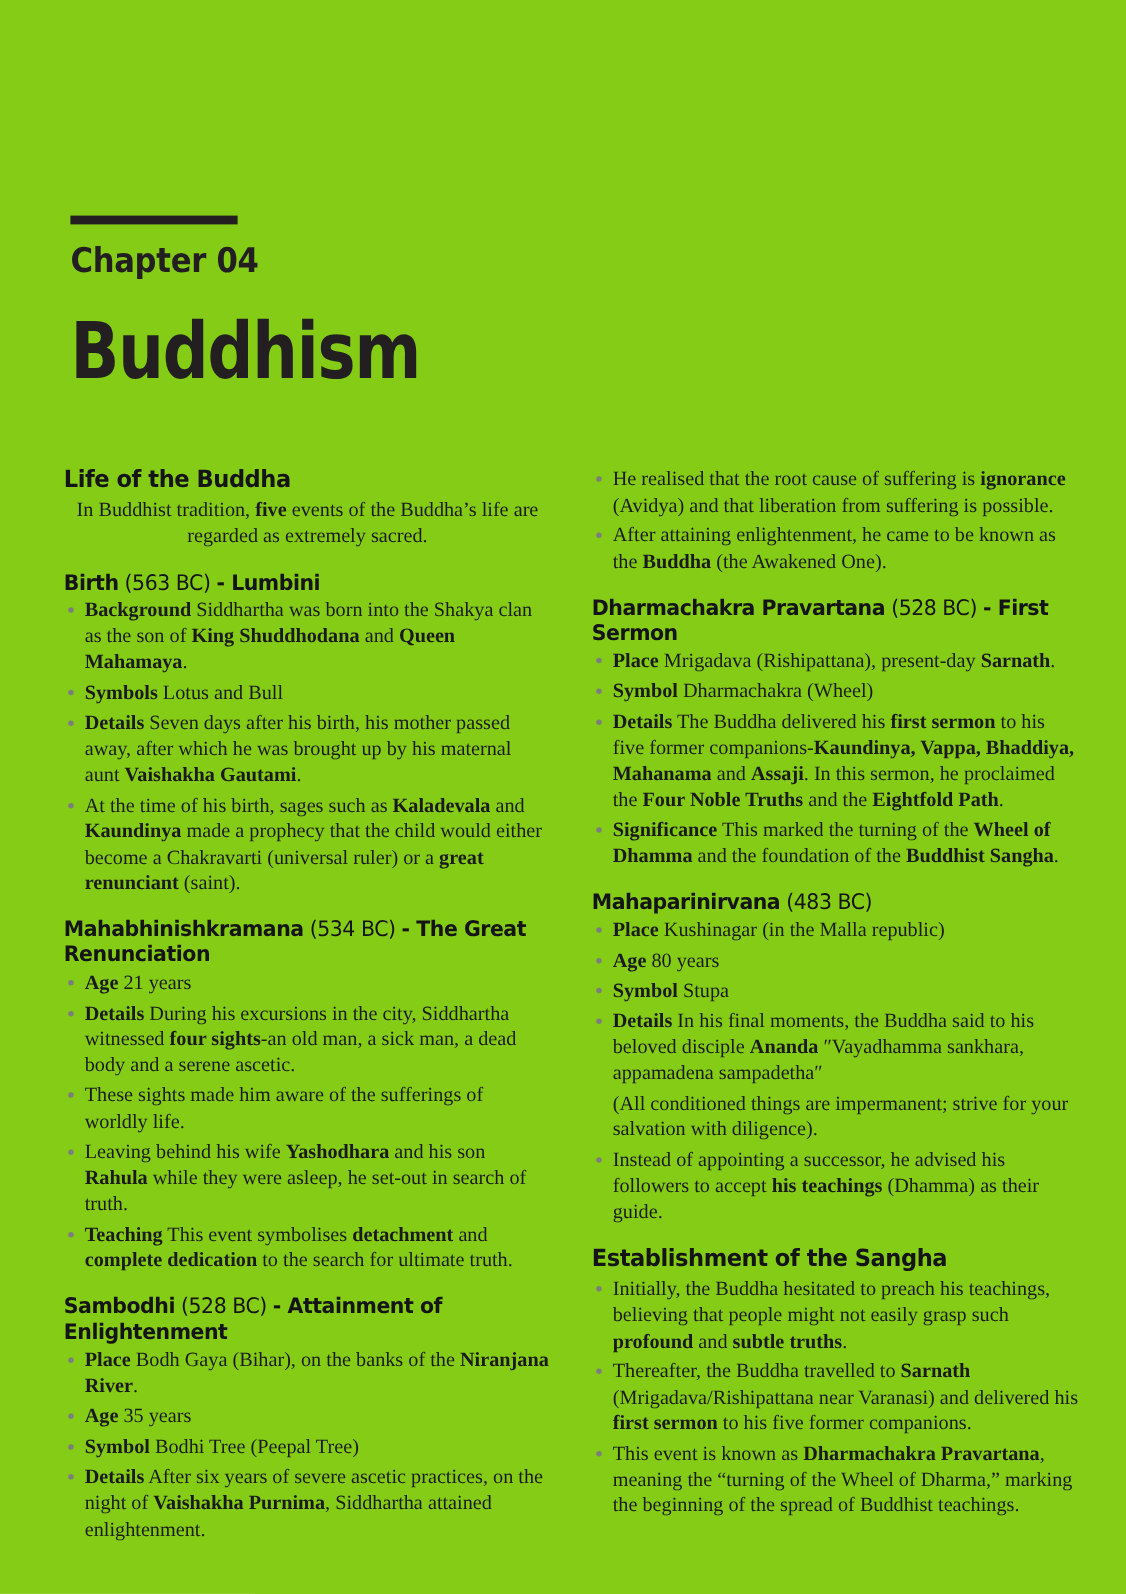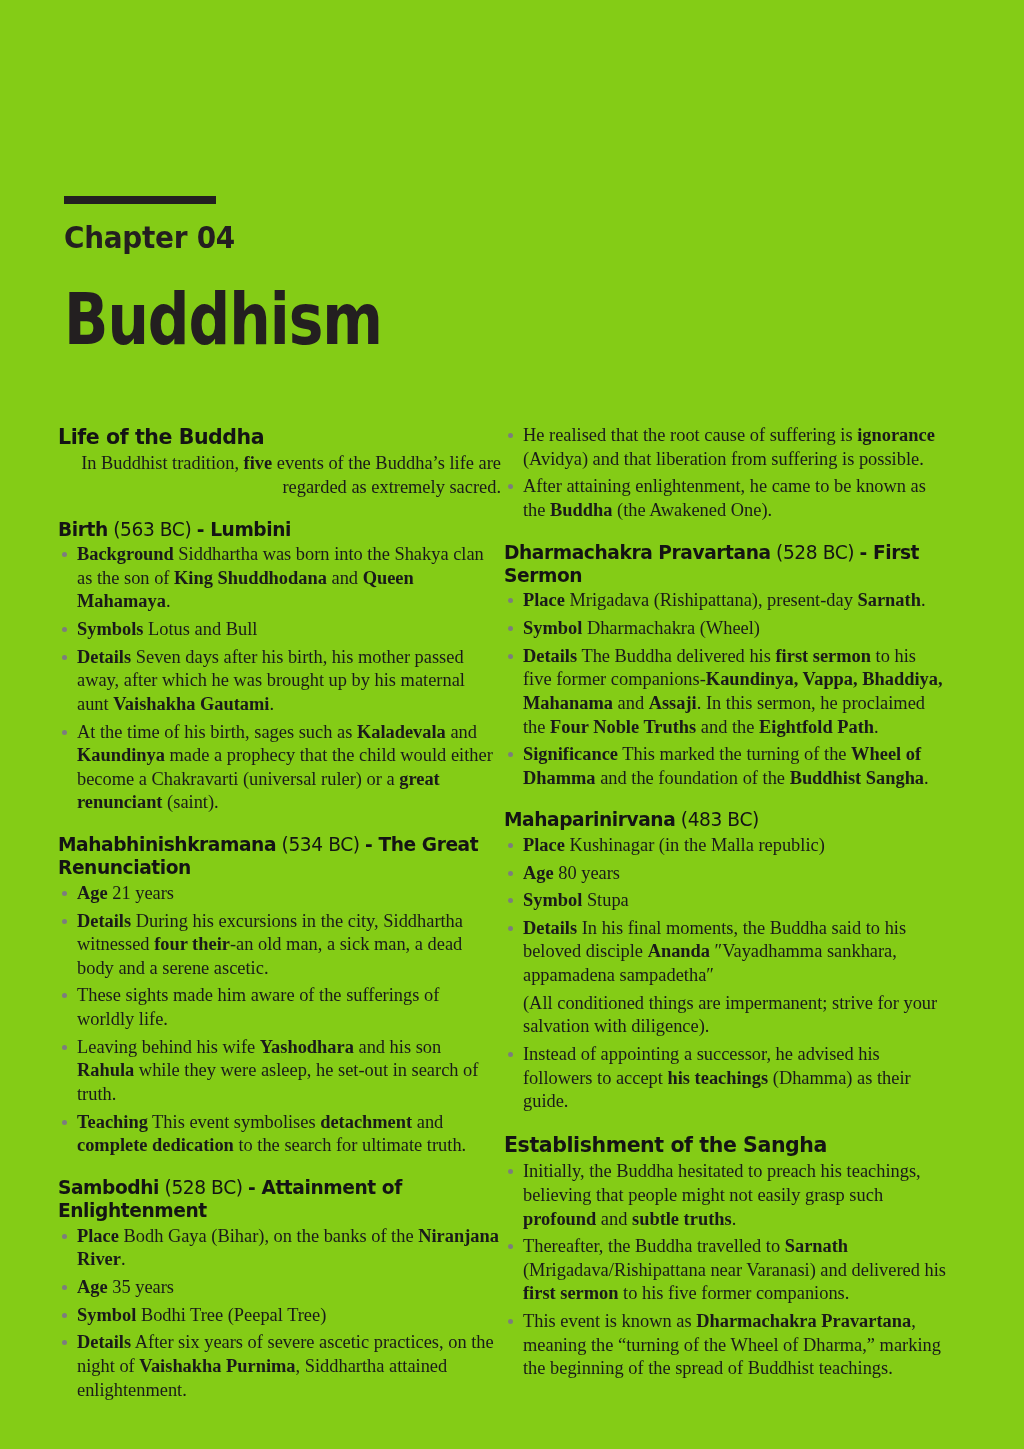--- a/index.html
+++ b/index.html
@@ -60,21 +60,21 @@
     top: 424px;
     width: 1024px;
     height: 900px;
   }
   .col {
     position: absolute;
     top: 0;
     width: 443px;
   }
   .col-left  { left: 58px; }
-  .col-right { left: 504px; }
+  .col-right { left: 538px; }
 
   
   h2.sec-title {
     font-family: "DejaVu Sans", sans-serif;
     font-weight: bold;
     font-size: 21.5px;
     line-height: 1.18;
     letter-spacing: -0.45px;
     color: #141414;
     margin: 0 0 3px 0;
@@ -95,21 +95,21 @@
   h3.sub-title b { font-weight: bold; }
 
   .sec-title.spaced,
   .sub-title.spaced { margin-top: 18px; }
 
   
   p.intro {
     font-size: 18.4px;
     line-height: 1.285;
     margin: 0 0 2px 0;
-    text-align: right;
+    text-align: center;
   }
 
   
   ul.blist {
     list-style: none;
     margin: 0;
     padding: 0;
   }
   ul.blist > li {
     position: relative;
@@ -155,21 +155,21 @@
       <ul class="blist">
         <li><b>Background</b><span> Siddhartha was born into the Shakya clan as the son of </span><b>King Shuddhodana</b><span> and </span><b>Queen Mahamaya</b><span>.</span></li>
         <li><b>Symbols</b><span> Lotus and Bull</span></li>
         <li><b>Details</b><span> Seven days after his birth, his mother passed away, after which he was brought up by his maternal aunt </span><b>Vaishakha Gautami</b><span>.</span></li>
         <li><span>At the time of his birth, sages such as </span><b>Kaladevala</b><span> and </span><b>Kaundinya</b><span> made a prophecy that the child would either become a Chakravarti (universal ruler) or a </span><b>great renunciant</b><span> (saint).</span></li>
       </ul>
 
       <h3 class="sub-title spaced"><b>Mahabhinishkramana</b><span> (534 BC) </span><b>- The Great Renunciation</b></h3>
       <ul class="blist">
         <li><b>Age</b><span> 21 years</span></li>
-        <li><b>Details</b><span> During his excursions in the city, Siddhartha witnessed </span><b>four their</b><span>-an old man, a sick man, a dead body and a serene ascetic.</span></li>
+        <li><b>Details</b><span> During his excursions in the city, Siddhartha witnessed </span><b>four sights</b><span>-an old man, a sick man, a dead body and a serene ascetic.</span></li>
         <li><span>These sights made him aware of the sufferings of worldly life.</span></li>
         <li><span>Leaving behind his wife </span><b>Yashodhara</b><span> and his son </span><b>Rahula</b><span> while they were asleep, he set-out in search of truth.</span></li>
         <li><b>Teaching</b><span> This event symbolises </span><b>detachment</b><span> and </span><b>complete dedication</b><span> to the search for ultimate truth.</span></li>
       </ul>
 
       <h3 class="sub-title spaced"><b>Sambodhi</b><span> (528 BC) </span><b>- Attainment of Enlightenment</b></h3>
       <ul class="blist">
         <li><b>Place</b><span> Bodh Gaya (Bihar), on the banks of the </span><b>Niranjana River</b><span>.</span></li>
         <li><b>Age</b><span> 35 years</span></li>
         <li><b>Symbol</b><span> Bodhi Tree (Peepal Tree)</span></li>

